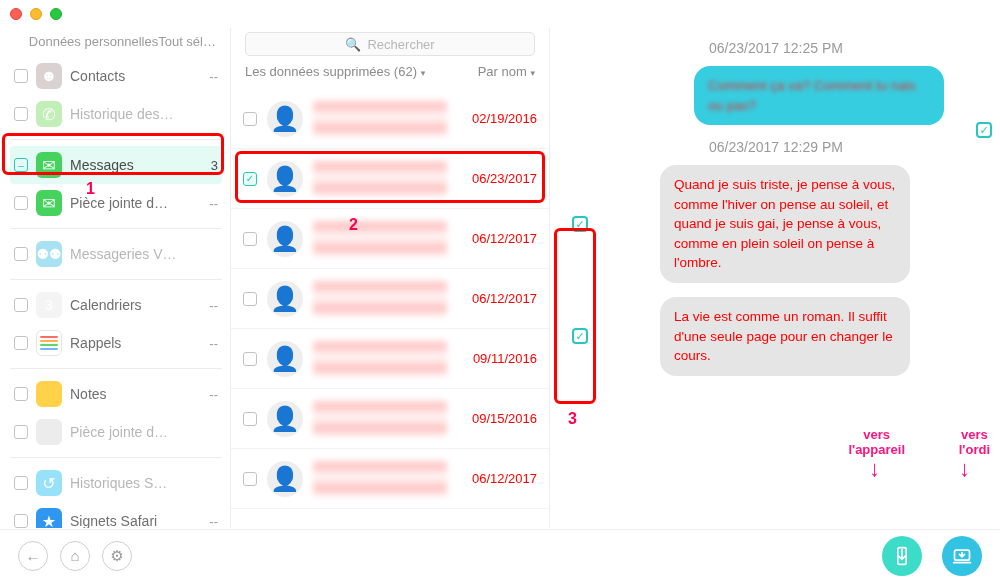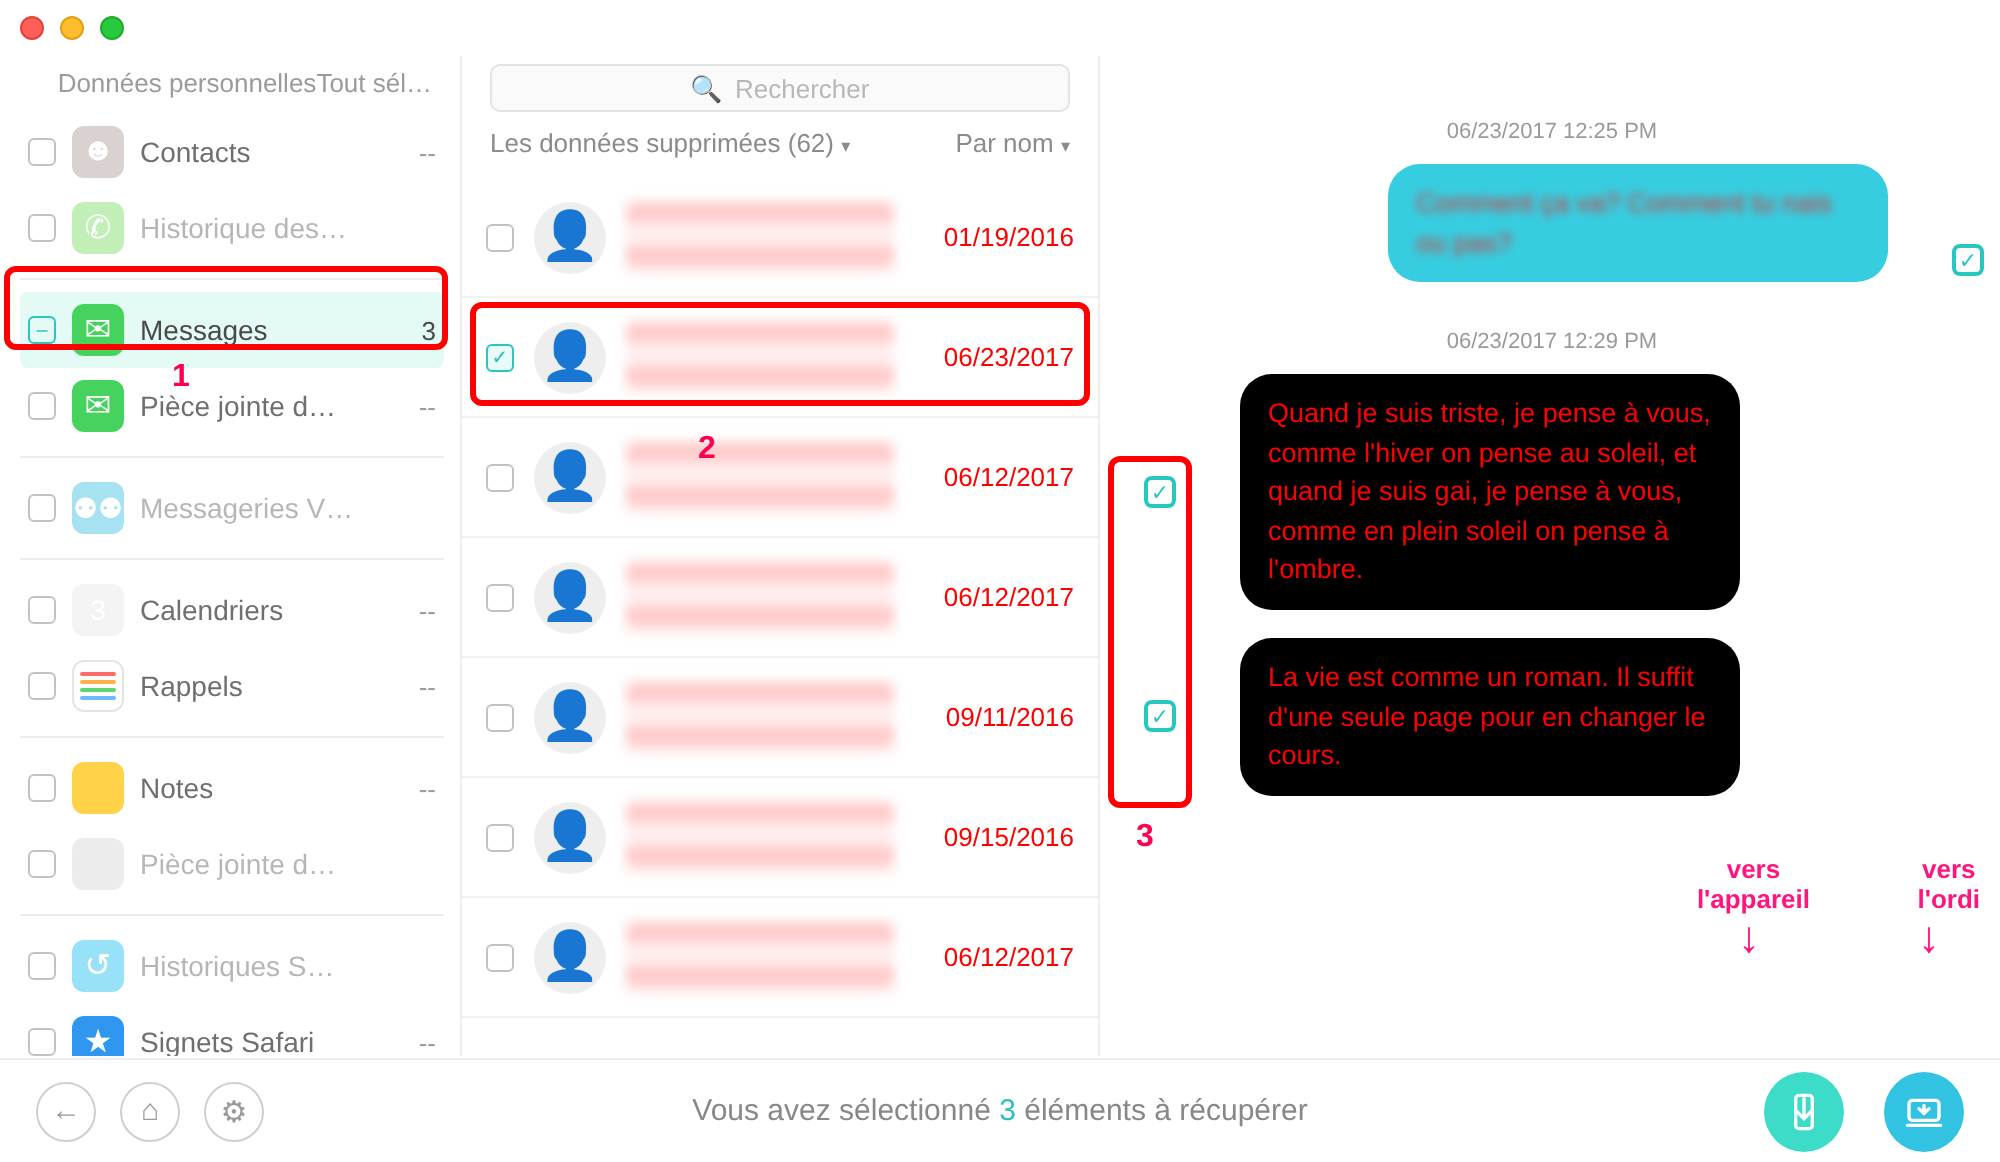--- a/index.html
+++ b/index.html
@@ -60,25 +60,25 @@
   .row .avatar { width:36px; height:36px; border-radius:50%; background:#eeeeee; flex:none; display:flex; align-items:center; justify-content:center; color:#c3c3c3; font-size:24px;}
   .row .blur { flex:1; height:36px; border-radius:4px;
     background: repeating-linear-gradient(180deg,rgba(255,140,140,.45) 0 10px, rgba(255,140,140,.15) 10px 22px);
     filter: blur(3px); }
   .row .date { width:80px; text-align:right; font-size:13px; color:#ff0000; }
   .row.selected-row { background:#fff; }
   .row-highlight { position:absolute; left:4px; right:4px; border:3px solid #ff0000; border-radius:6px; pointer-events:none; height:52px; }
 
   
   .right { flex:1; position:relative; padding:8px 12px 0 14px;}
-  .ts { text-align:center; font-size:11px; color:#9a9a9a; margin:24px 0 10px;}
+  .ts { text-align:center; font-size:14px; color:#9a9a9a; margin:4px 0 10px;}
   .bubble { max-width:250px; padding:10px 14px; border-radius:16px; font-size:13.5px; line-height:1.45; }
   .bubble.out { background:#37cde0; color:#de3b3b; margin-left:auto; margin-right:44px; filter:none;}
   .bubble.out .blurtext{ filter:blur(2px); color:#d43a3a;}
-  .bubble.in { background:#000000; color:#ff0000; margin-left:24px;}
+  .bubble.in { background:#e5e5e5; color:#ff0000; margin-left:64px;}
   .msg-row { display:flex; align-items:center; margin-bottom:14px;}
   .msg-row .side-cb { width:16px; height:16px; border:2px solid #27c7c0; border-radius:4px; display:flex;align-items:center;justify-content:center;color:#27c7c0; font-size:11px; margin:0 8px;}
   .right .side-out-cb { position:absolute; right:8px; top:94px; width:16px; height:16px; border:2px solid #27c7c0; border-radius:4px;display:flex;align-items:center;justify-content:center;color:#27c7c0;font-size:11px;}
   .sel3box { position:absolute; border:3px solid #ff0000; border-radius:6px; left:4px; top:232px; width:42px; height:176px;}
 
   .anno { position:absolute; font-size:13px; font-weight:bold; color:#ff1580; line-height:1.2;}
   .anno.a1{ right:95px; bottom:70px; text-align:center;}
   .anno.a2{ right:10px;  bottom:70px; text-align:center;}
   .arrow { position:absolute; font-size:22px; color:#ff1580; font-weight:bold;}
   .arrow.ar1{ right:120px; bottom:46px;}
@@ -220,21 +220,21 @@
         <span>Par nom</span>
         <span class="chev">▾</span>
       </span>
     </div>
 
     <div class="list">
       <div class="row">
         <span class="cb"></span>
         <span class="avatar">👤</span>
         <span class="blur"></span>
-        <span class="date">01/19/2016</span>
+        <span class="date">02/19/2016</span>
       </div>
       <div class="row selected-row" style="position:relative;">
         <span class="cb" style="border-color:#27c7c0;background:#e9fbf8;">✓</span>
         <span class="avatar">👤</span>
         <span class="blur"></span>
         <span class="date">06/23/2017</span>
         <div class="row-highlight" style="top:2px;"></div>
       </div>
       <div class="row">
         <span class="cb"></span>
@@ -301,23 +301,20 @@
     <div class="arrow ar1">↓</div>
     <div class="arrow ar2">↓</div>
   </div>
 </div>
 
 <div class="bottom">
   <div class="circ-btn">←</div>
   <div class="circ-btn">⌂</div>
   <div class="circ-btn">⚙</div>
 
-  <div class="status">
-    <span>Vous avez sélectionné </span><span class="n">3</span><span> éléments à récupérer</span>
-  </div>
 
   <div class="spacer"></div>
   <div class="big-btn dev">
     <svg width="20" height="20" viewBox="0 0 24 24">
         <rect x="7" y="2" width="10" height="20" rx="2" fill="none" stroke="#fff" stroke-width="2"></rect>
         <path d="M16 12l-4 4-4-4M12 4v11" fill="none" stroke="#fff" stroke-width="2" stroke-linecap="round"></path>
       </svg>
   </div>
   <div class="big-btn pc">
     <svg width="20" height="20" viewBox="0 0 24 24">

